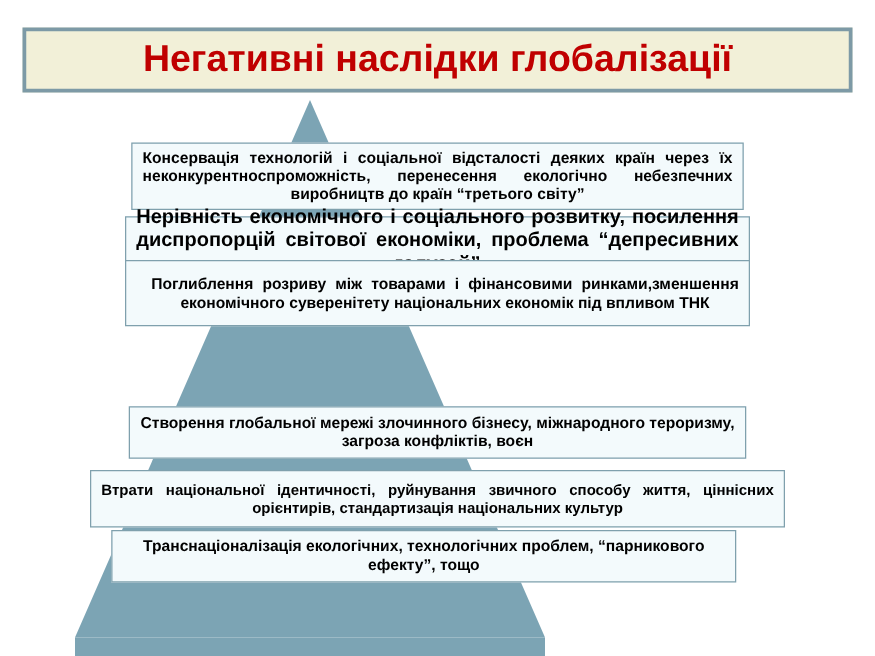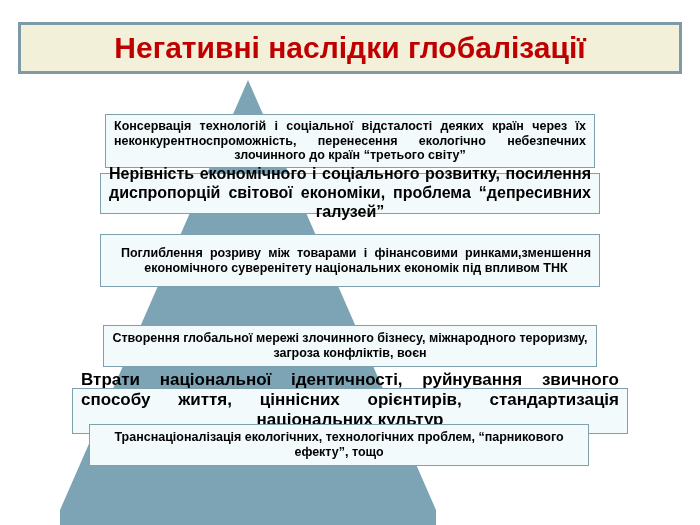--- a/index.html
+++ b/index.html
@@ -71,42 +71,42 @@
     margin: 0;
     width: 100%;
   }
   .box.just p {
     text-align: justify;
     text-align-last: center;
   }
 
   .b1 { left: 105px; top: 114px; width: 490px; height: 54px; font-size: 12.5px; }
   .b2 { left: 100px; top: 173px; width: 500px; height: 41px; font-size: 16px; }
-  .b3 { left: 100px; top: 234px; width: 500px; height: 53px; font-size: 12.5px; padding-left: 20px; }
+  .b3 { left: 100px; top: 208px; width: 500px; height: 53px; font-size: 12.5px; padding-left: 20px; }
   .b4 { left: 97px; top: 273px; width: 506px; height: 52px; font-size: 12.5px; }
   .b5 { left: 103px; top: 325px; width: 494px; height: 42px; font-size: 12.5px; }
-  .b6 { left: 72px; top: 388px; width: 556px; height: 46px; font-size: 17px; align-items: flex-end; }
+  .b6 { left: 72px; top: 376px; width: 556px; height: 46px; font-size: 12px; }
   .b7 { left: 89px; top: 424px; width: 500px; height: 42px; font-size: 12.5px; }
 </style>
 </head>
 <body>
 
 <div class="slide">
 
   <div class="title-bar">
     <div class="title-text">Негативні наслідки глобалізації</div>
   </div>
 
   <svg class="pyramid" viewBox="0 0 700 445" preserveAspectRatio="none" aria-hidden="true">
     <polygon points="248,0 60,430 436,430" fill="#7ca4b4"></polygon>
     <rect x="60" y="430" width="376" height="15" fill="#7ca4b4"></rect>
   </svg>
 
   <div class="box b1 just">
-    <p>Консервація технологій і соціальної відсталості деяких країн через їх неконкурентноспроможність, перенесення екологічно небезпечних злочинного до країн “третього світу”</p>
+    <p>Консервація технологій і соціальної відсталості деяких країн через їх неконкурентноспроможність, перенесення екологічно небезпечних виробництв до країн “третього світу”</p>
   </div>
   <div class="box b2 just">
     <p>Нерівність економічного і соціального розвитку, посилення диспропорцій світової економіки, проблема “депресивних галузей”</p>
   </div>
   <div class="box b3 just">
     <p>Поглиблення розриву між товарами і фінансовими ринками,зменшення економічного суверенітету національних економік під впливом ТНК</p>
   </div>
   <div class="box b5">
     <p>Створення глобальної мережі злочинного бізнесу, міжнародного тероризму, загроза конфліктів, воєн</p>
   </div>

